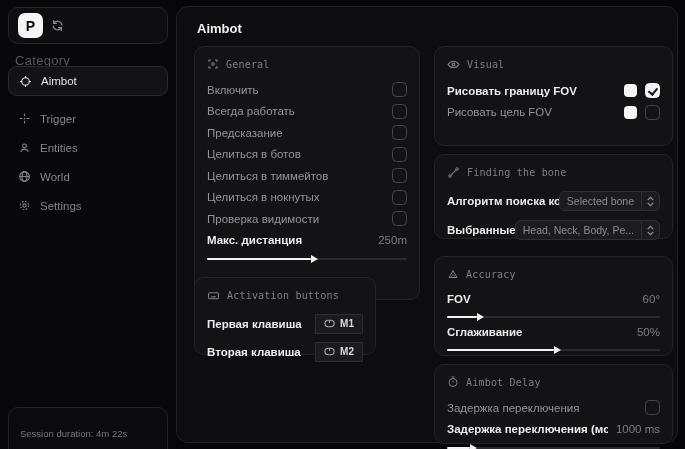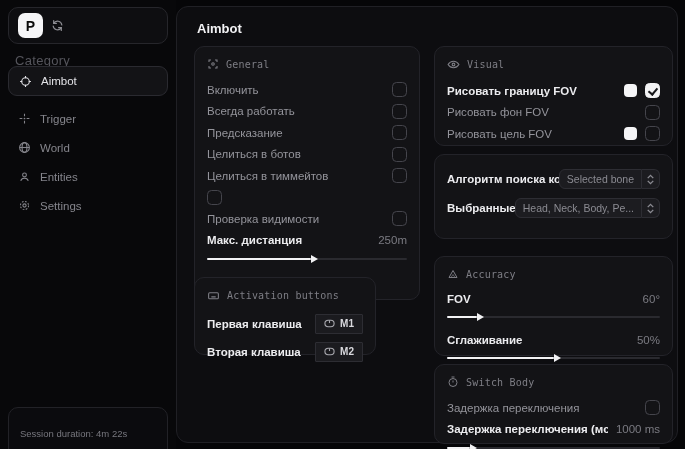--- a/index.html
+++ b/index.html
@@ -158,35 +158,35 @@
           <svg width="13" height="13" viewBox="0 0 24 24" fill="none" stroke="currentColor" stroke-width="2">
             <circle cx="12" cy="12" r="1.6" fill="currentColor" stroke="none"></circle>
             <path d="M12 3v5M12 16v5M3 12h5M16 12h5"></path>
           </svg>
         </span>
         <span>Trigger</span>
       </div>
       <div class="nav-row">
         <span class="nv-icon">
           <svg width="13" height="13" viewBox="0 0 24 24" fill="none" stroke="currentColor" stroke-width="2">
+            <circle cx="12" cy="9" r="3.5"></circle>
+            <path d="M5 20c1.5-3.5 4-5 7-5s5.5 1.5 7 5"></path>
+          </svg>
+        </span>
+        <span>Entities</span>
+      </div>
+      <div class="nav-row">
+        <span class="nv-icon">
+          <svg width="13" height="13" viewBox="0 0 24 24" fill="none" stroke="currentColor" stroke-width="2">
             <circle cx="12" cy="12" r="9"></circle>
               <path d="M3 12h18"></path>
               <ellipse cx="12" cy="12" rx="4.5" ry="9"></ellipse>
           </svg>
         </span>
         <span>World</span>
-      </div>
-      <div class="nav-row">
-        <span class="nv-icon">
-          <svg width="13" height="13" viewBox="0 0 24 24" fill="none" stroke="currentColor" stroke-width="2">
-            <circle cx="12" cy="9" r="3.5"></circle>
-            <path d="M5 20c1.5-3.5 4-5 7-5s5.5 1.5 7 5"></path>
-          </svg>
-        </span>
-        <span>Entities</span>
       </div>
       <div class="nav-row">
         <span class="nv-icon">
           <svg width="13" height="13" viewBox="0 0 24 24" fill="none" stroke="currentColor" stroke-width="2">
             <circle cx="12" cy="12" r="3"></circle>
             <circle cx="12" cy="12" r="7.5" stroke-dasharray="3.2 2.7"></circle>
           </svg>
         </span>
         <span>Settings</span>
       </div>
@@ -225,20 +225,21 @@
         </div>
       <div class="row">
           <span class="row-label">Целиться в ботов</span>
           <span class="cb"></span>
         </div>
       <div class="row">
           <span class="row-label">Целиться в тиммейтов</span>
           <span class="cb"></span>
         </div>
       <div class="row">
+          <span class="row-label">Целиться в нокнутых</span>
           <span class="cb"></span>
         </div>
       <div class="row">
           <span class="row-label">Проверка видимости</span>
           <span class="cb"></span>
         </div>
 
       <div class="row">
         <span class="row-label bright">Макс. дистанция</span>
         <span class="row-value">250m</span>
@@ -298,35 +299,39 @@
       </div>
 
       <div class="row">
         <span class="row-label bright">Рисовать границу FOV</span>
         <span class="ctrl-group">
           <span class="swatch"></span>
           <span class="cb checked"></span>
         </span>
       </div>
       <div class="row">
-        <span class="row-label">Рисовать фон FOV</span>
-        <span class="ctrl-group">
-          <span class="cb"></span>
-        </span>
-      </div>
-      <div class="row">
         <span class="row-label">Рисовать цель FOV</span>
         <span class="ctrl-group">
           <span class="swatch"></span>
           <span class="cb"></span>
         </span>
       </div>
     </section>
 
     <section class="panel p-bone">
+      <div class="panel-head">
+        <span class="ph-icon">
+          <svg width="13" height="13" viewBox="0 0 24 24" fill="none" stroke="currentColor" stroke-width="2">
+            <path d="M7 17L17 7"></path>
+              <circle cx="5.5" cy="18.5" r="2.2"></circle>
+              <circle cx="18.5" cy="5.5" r="2.2"></circle>
+          </svg>
+        </span>
+        <span>Finding the bone</span>
+      </div>
 
       <div class="row" style="height:26px;">
         <span class="row-label bright">Алгоритм поиска костей</span>
         <span class="selectbox">
           <span class="sel-text">Selected bone</span>
           <span class="sel-chev">
             <svg width="9" height="11" viewBox="0 0 12 16" fill="none" stroke="currentColor" stroke-width="2">
               <path d="M2 6l4-4 4 4M2 10l4 4 4-4"></path>
             </svg>
           </span>
@@ -358,39 +363,39 @@
 
       <div class="acc-row">
         <span class="row-label bright">FOV</span>
         <span class="row-value">60°</span>
       </div>
       <div class="slider">
         <div class="track"></div>
         <div class="fill" style="width: 14%;"></div>
       </div>
 
-      <div class="acc-row" style="margin-top:8px;">
+      <div class="acc-row" style="margin-top:0;">
         <span class="row-label bright">Сглаживание</span>
         <span class="row-value">50%</span>
       </div>
       <div class="slider">
         <div class="track"></div>
         <div class="fill" style="width: 50%;"></div>
       </div>
     </section>
 
     <section class="panel p-switch">
       <div class="panel-head">
         <span class="ph-icon">
           <svg width="12" height="12" viewBox="0 0 24 24" fill="none" stroke="currentColor" stroke-width="2">
             <circle cx="12" cy="13" r="8"></circle>
               <path d="M12 13V9M9 2h6"></path>
           </svg>
         </span>
-        <span>Switch Body</span>
+        <span>Aimbot Delay</span>
       </div>
 
       <div class="row">
         <span class="row-label">Задержка переключения</span>
         <span class="cb"></span>
       </div>
 
       <div class="row">
         <span class="row-label bright">Задержка переключения (мс)</span>
         <span class="row-value">1000 ms</span>

